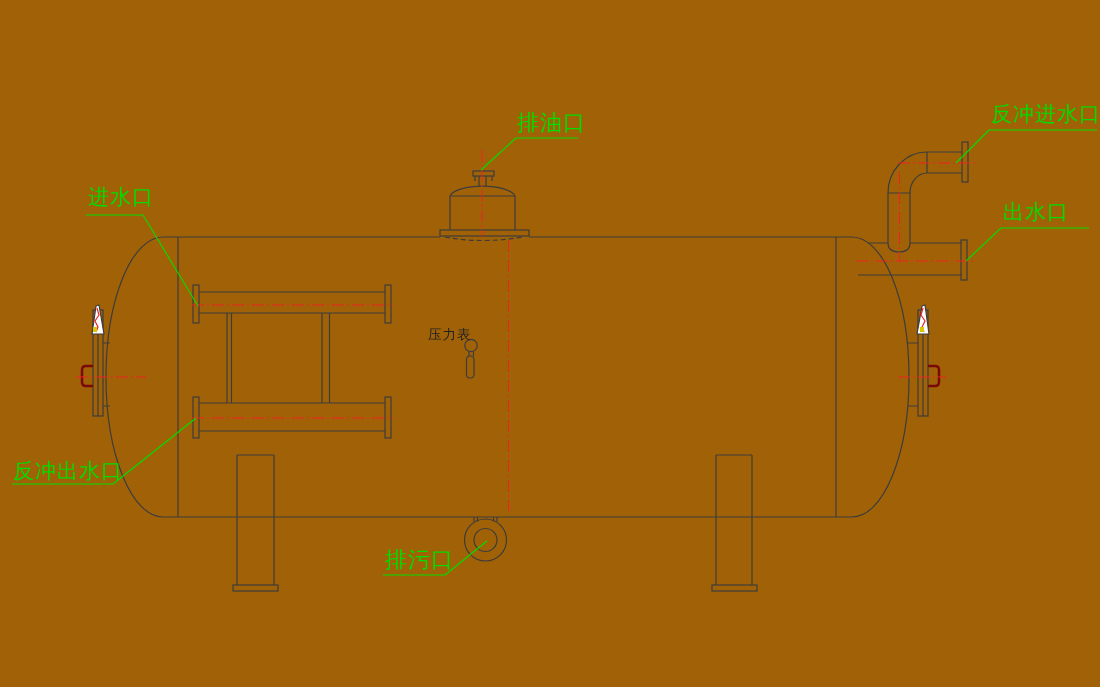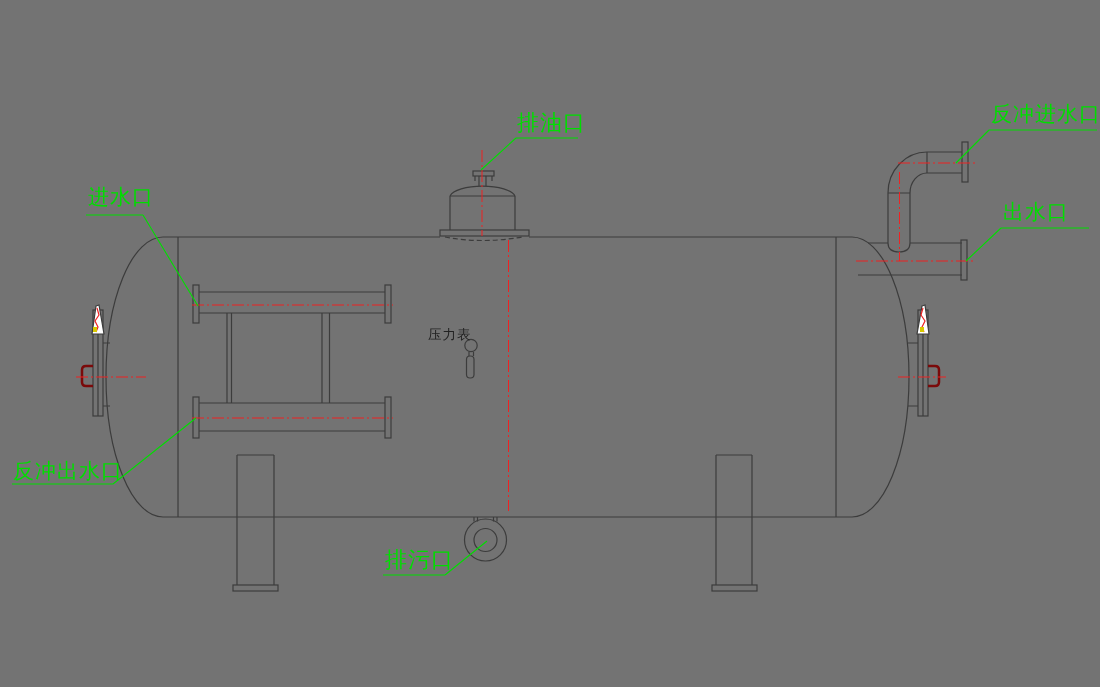--- a/index.html
+++ b/index.html
@@ -4,21 +4,21 @@
 <style>
   html, body {
     margin: 0;
     padding: 0;
     background: #ffffff;
   }
   .canvas {
     position: relative;
     width: 1100px;
     height: 687px;
-    background: #737373;
+    background: #a16207;
     overflow: hidden;
     font-family: "DejaVu Sans", "Liberation Sans", sans-serif;
     text-decoration: underline;
   }
   svg {
     display: block;
   }
   .cad-label {
     font-family: "DejaVu Sans", "Liberation Sans", sans-serif;
     letter-spacing: 1px;

